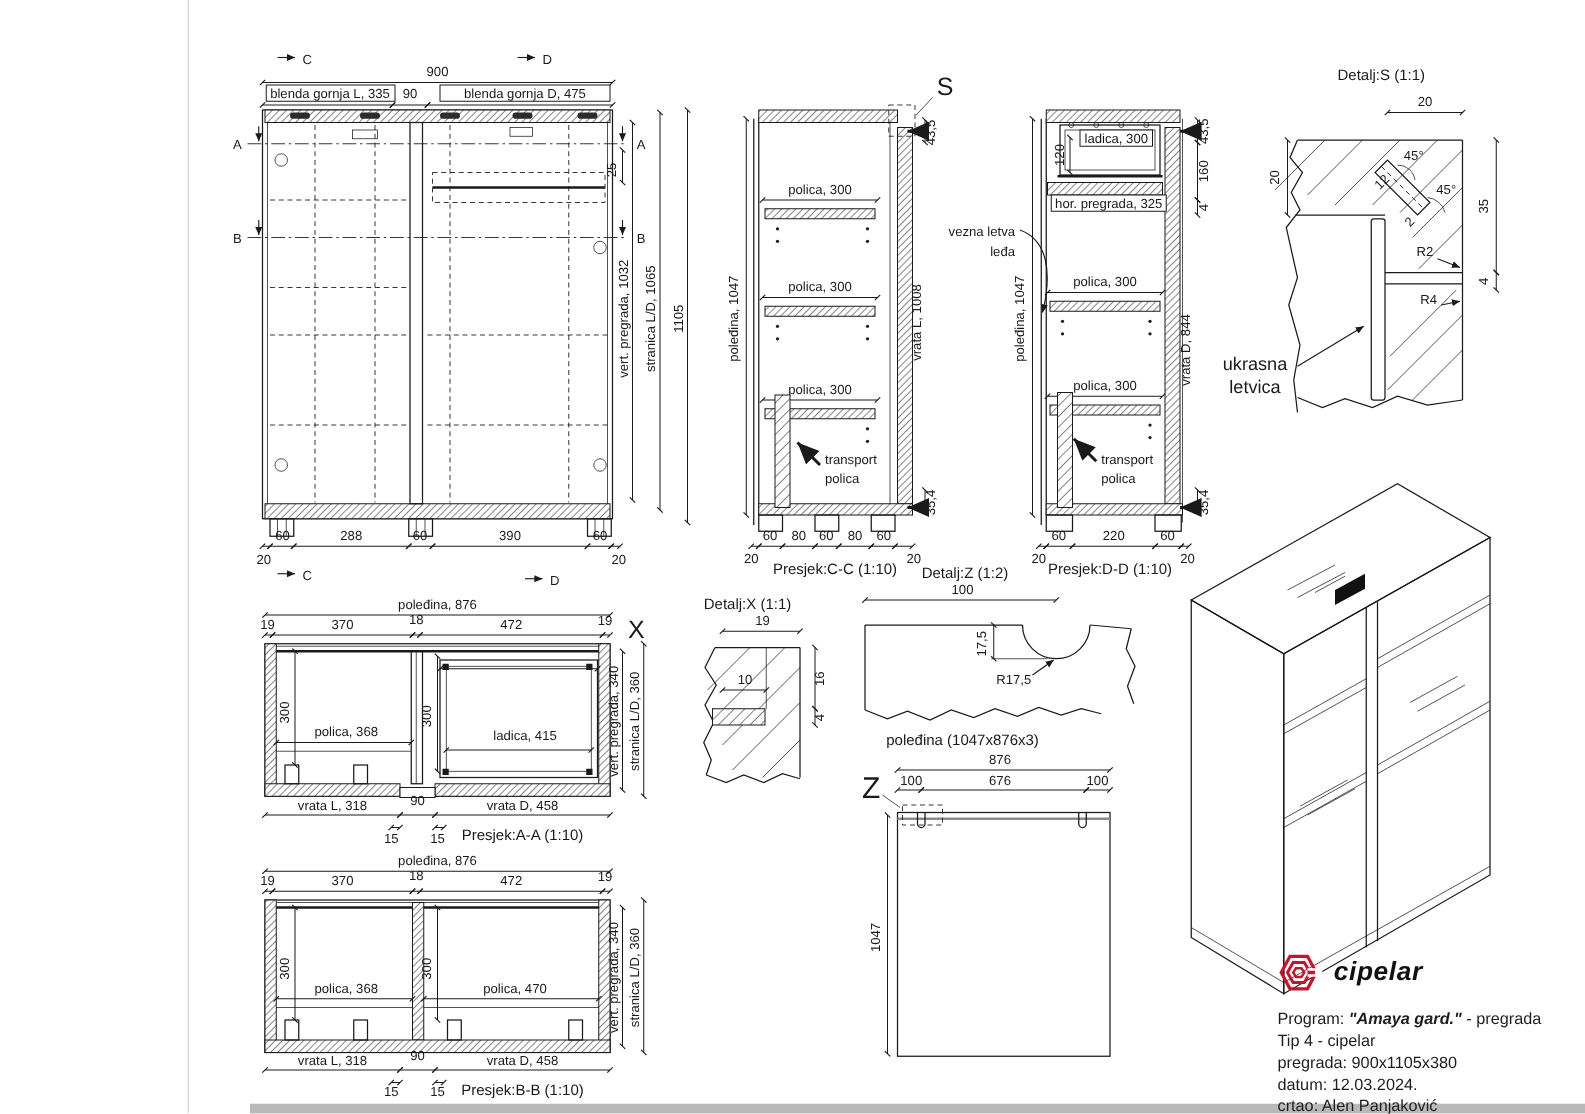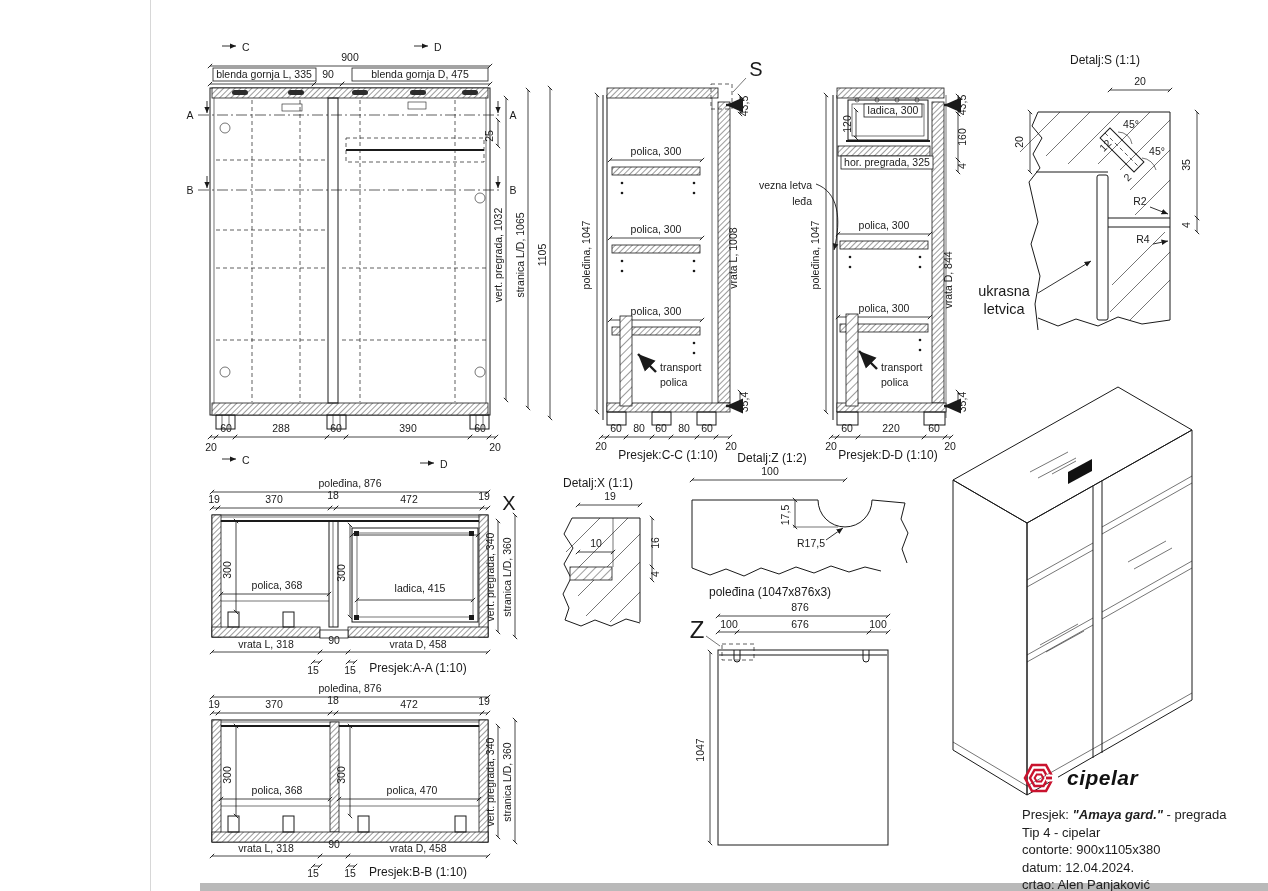--- a/index.html
+++ b/index.html
@@ -600,20 +600,20 @@
     <svg width="36" height="32" viewBox="0 0 36 32">
       <polygon points="10,3 24,3 31,16 24,29 10,29 3,16" fill="none" stroke="#c9132e" stroke-width="2.6"></polygon>
       <polygon points="12.5,8 21.5,8 26,16 21.5,24 12.5,24 8,16" fill="none" stroke="#c9132e" stroke-width="2.4"></polygon>
       <polygon points="14.8,12.5 19.2,12.5 21.4,16 19.2,19.5 14.8,19.5 12.6,16" fill="none" stroke="#c9132e" stroke-width="2"></polygon>
       <rect x="24" y="12.6" width="12" height="6.8" fill="#fff"></rect>
       <rect x="24" y="14.6" width="6" height="2.8" fill="#c9132e"></rect>
     </svg>
     <span id="brandname">cipelar</span>
   </div>
   <div id="tbtext">
-    <div><span>Presjek: </span><span class="bi">"Amaya gard."</span><span> - pregrada</span></div>
+    <div><span>Program: </span><span class="bi">"Amaya gard."</span><span> - pregrada</span></div>
     <div>Tip 4 - cipelar</div>
-    <div>contorte: 900x1105x380</div>
-    <div>datum: 12.04.2024.</div>
+    <div>pregrada: 900x1105x380</div>
+    <div>datum: 12.03.2024.</div>
     <div>crtao: Alen Panjaković</div>
   </div>
 </div>
 </div>
 
 </body></html>

